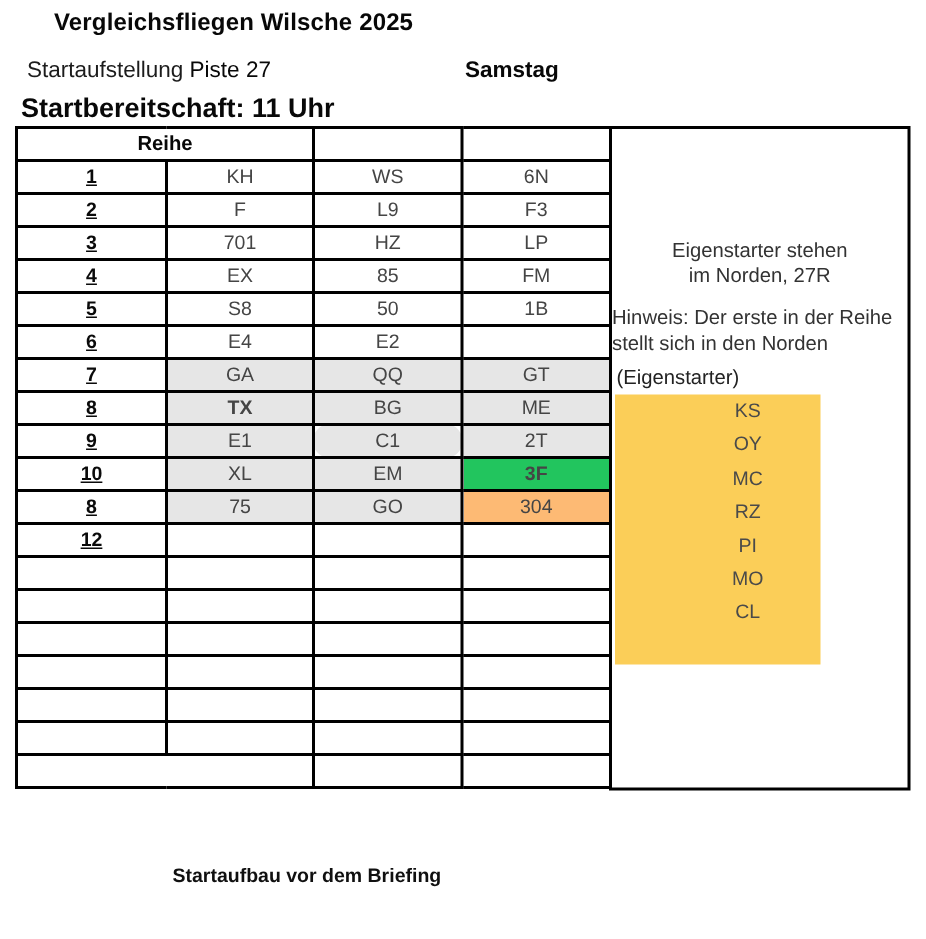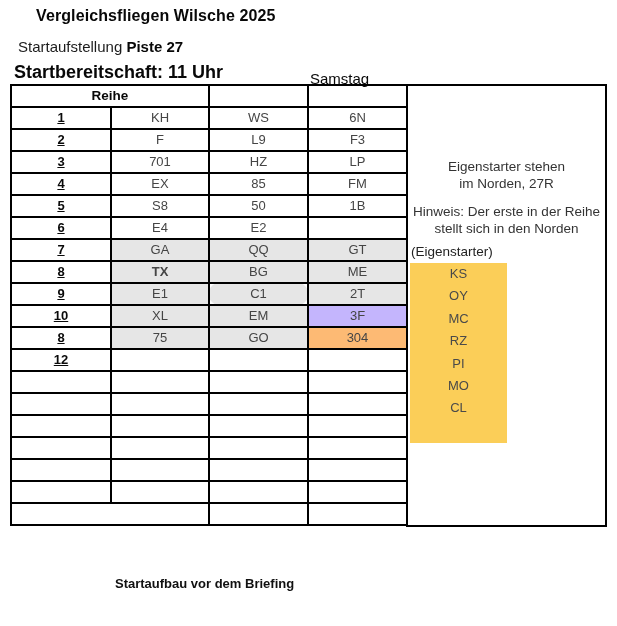--- a/index.html
+++ b/index.html
@@ -4,42 +4,42 @@
 <style>
   html,body{margin:0;padding:0;}
   body{
     width:617px;height:626px;position:relative;background:#ffffff;
     font-family:"Liberation Sans", sans-serif;color:#000;overflow:hidden;
   }
   .abs{position:absolute;}
   
   .title{left:18px;top:7px;font-size:16px;font-weight:bold;letter-spacing:0.1px;color:#080808;margin-left:18px;}
   .subtitle{left:18px;top:38px;font-size:15px;color:#1c1c1c;}
-  .subtitle b{font-weight:bold;color:#080808;}
-  .day{left:310px;top:38px;font-size:15px;font-weight:normal;color:#080808;margin-top:32px;}
+  .subtitle b{font-weight:normal;color:#080808;}
+  .day{left:310px;top:38px;font-size:15px;font-weight:bold;color:#080808;}
   .readiness{left:14px;top:62px;font-size:18px;font-weight:bold;color:#080808;}
   
   table.grid{
     position:absolute;left:10px;top:84px;border-collapse:collapse;table-layout:fixed;
     width:396px;
   }
   table.grid td{
     border:2px solid #000;height:20px;padding:0;text-align:center;vertical-align:middle;
     font-size:13px;color:#454545;line-height:20px;overflow:hidden;
   }
   table.grid tr.hdr-row td{height:19px;}
   td.hdr{text-align:left;}
   td.hdr .hdr-inner{display:inline-block;width:98px;text-align:center;font-weight:bold;font-size:13.5px;color:#080808;}
   .numtxt{font-weight:bold;text-decoration:underline;color:#0a0a0a;font-size:13px;}
   
   .side-panel{
     left:406px;top:84px;width:201px;height:443px;border:2px solid #000;box-sizing:border-box;
   }
   .note1{position:absolute;left:0;top:72px;width:100%;text-align:center;font-size:13.5px;line-height:17px;color:#333;}
-  .note2{position:absolute;left:0;top:117px;width:100%;text-align:center;font-size:13.5px;line-height:17px;color:#333;}
+  .note2{position:absolute;left:0;top:117px;width:100%;font-size:13.5px;line-height:17px;color:#333;}
   .eigen-label{position:absolute;left:3px;top:158px;font-size:13.5px;color:#222;}
   .highlight-box{position:absolute;left:2px;top:177px;width:97px;height:180px;}
   .highlight-box .code{height:22.4px;line-height:22.4px;text-align:center;font-size:13px;color:#4a4a4a;}
   
   .footer{left:115px;top:540px;font-size:13px;font-weight:bold;line-height:17.5px;color:#101010;white-space:pre;}
 </style>
 </head>
 <body>
 
 <div class="abs title">Vergleichsfliegen Wilsche 2025</div>
@@ -111,21 +111,21 @@
       <tr>
         <td><span class="numtxt">9</span></td>
         <td style="background: rgb(230, 230, 230);">E1</td>
         <td style="background: rgb(230, 230, 230); border-radius: 10px;">C1</td>
         <td style="background: rgb(230, 230, 230);">2T</td>
       </tr>
       <tr>
         <td><span class="numtxt">10</span></td>
         <td style="background: rgb(230, 230, 230);">XL</td>
         <td style="background: rgb(230, 230, 230);">EM</td>
-        <td style="background: #c4b5fd;">3F</td>
+        <td style="background: #22c55e; font-weight: bold;">3F</td>
       </tr>
       <tr>
         <td><span class="numtxt">8</span></td>
         <td style="background: rgb(230, 230, 230);">75</td>
         <td style="background: rgb(230, 230, 230);">GO</td>
         <td style="background: #fdba74;">304</td>
       </tr>
       <tr>
         <td><span class="numtxt">12</span></td>
         <td></td>
@@ -179,21 +179,21 @@
 <div class="abs side-panel">
   <div class="note1">
     <div>Eigenstarter stehen</div>
     <div>im Norden, 27R</div>
   </div>
   <div class="note2">
     <div>Hinweis: Der erste in der Reihe</div>
     <div>stellt sich in den Norden</div>
   </div>
   <div class="eigen-label">(Eigenstarter)</div>
-  <div class="highlight-box" style="background: rgb(251, 206, 88);">
+  <div class="highlight-box" style="background: rgb(251, 206, 88); padding-left: 40px;">
       <div class="code">KS</div>
       <div class="code">OY</div>
       <div class="code">MC</div>
       <div class="code">RZ</div>
       <div class="code">PI</div>
       <div class="code">MO</div>
       <div class="code">CL</div>
     </div>
 </div>
 

